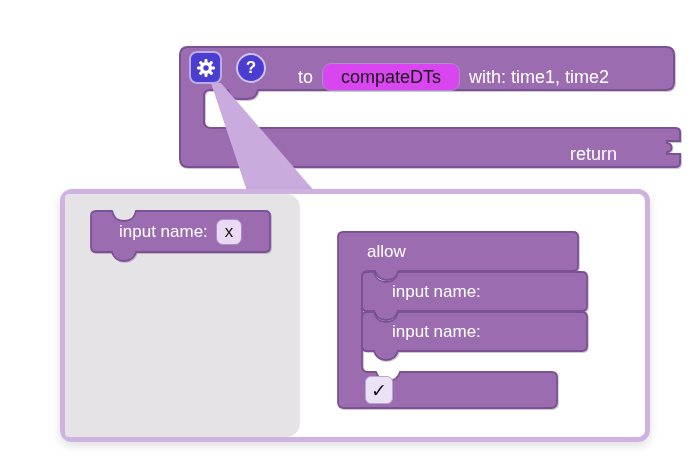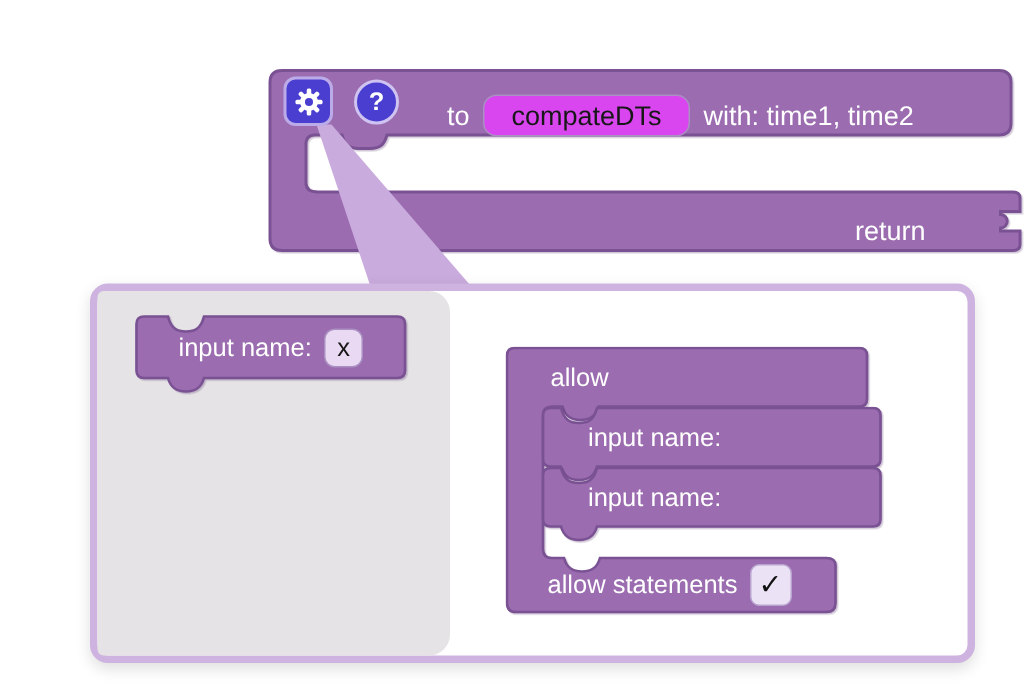--- a/index.html
+++ b/index.html
@@ -136,19 +136,18 @@
 
   <div class="abs blk-text-sm z6" style="left:377px;top:272px;height:40px;">
     <span>input name:</span>
   </div>
 
   <div class="abs blk-text-sm z6" style="left:377px;top:312px;height:40px;">
     <span>input name:</span>
   </div>
 
   <div class="abs blk-text-sm z6" style="left:350px;top:372px;height:36px;">
-    <span>allow statements</span>
     <span class="checkbox">
       <span>✓</span>
     </span>
   </div>
 
 </div>
 
 </body></html>

